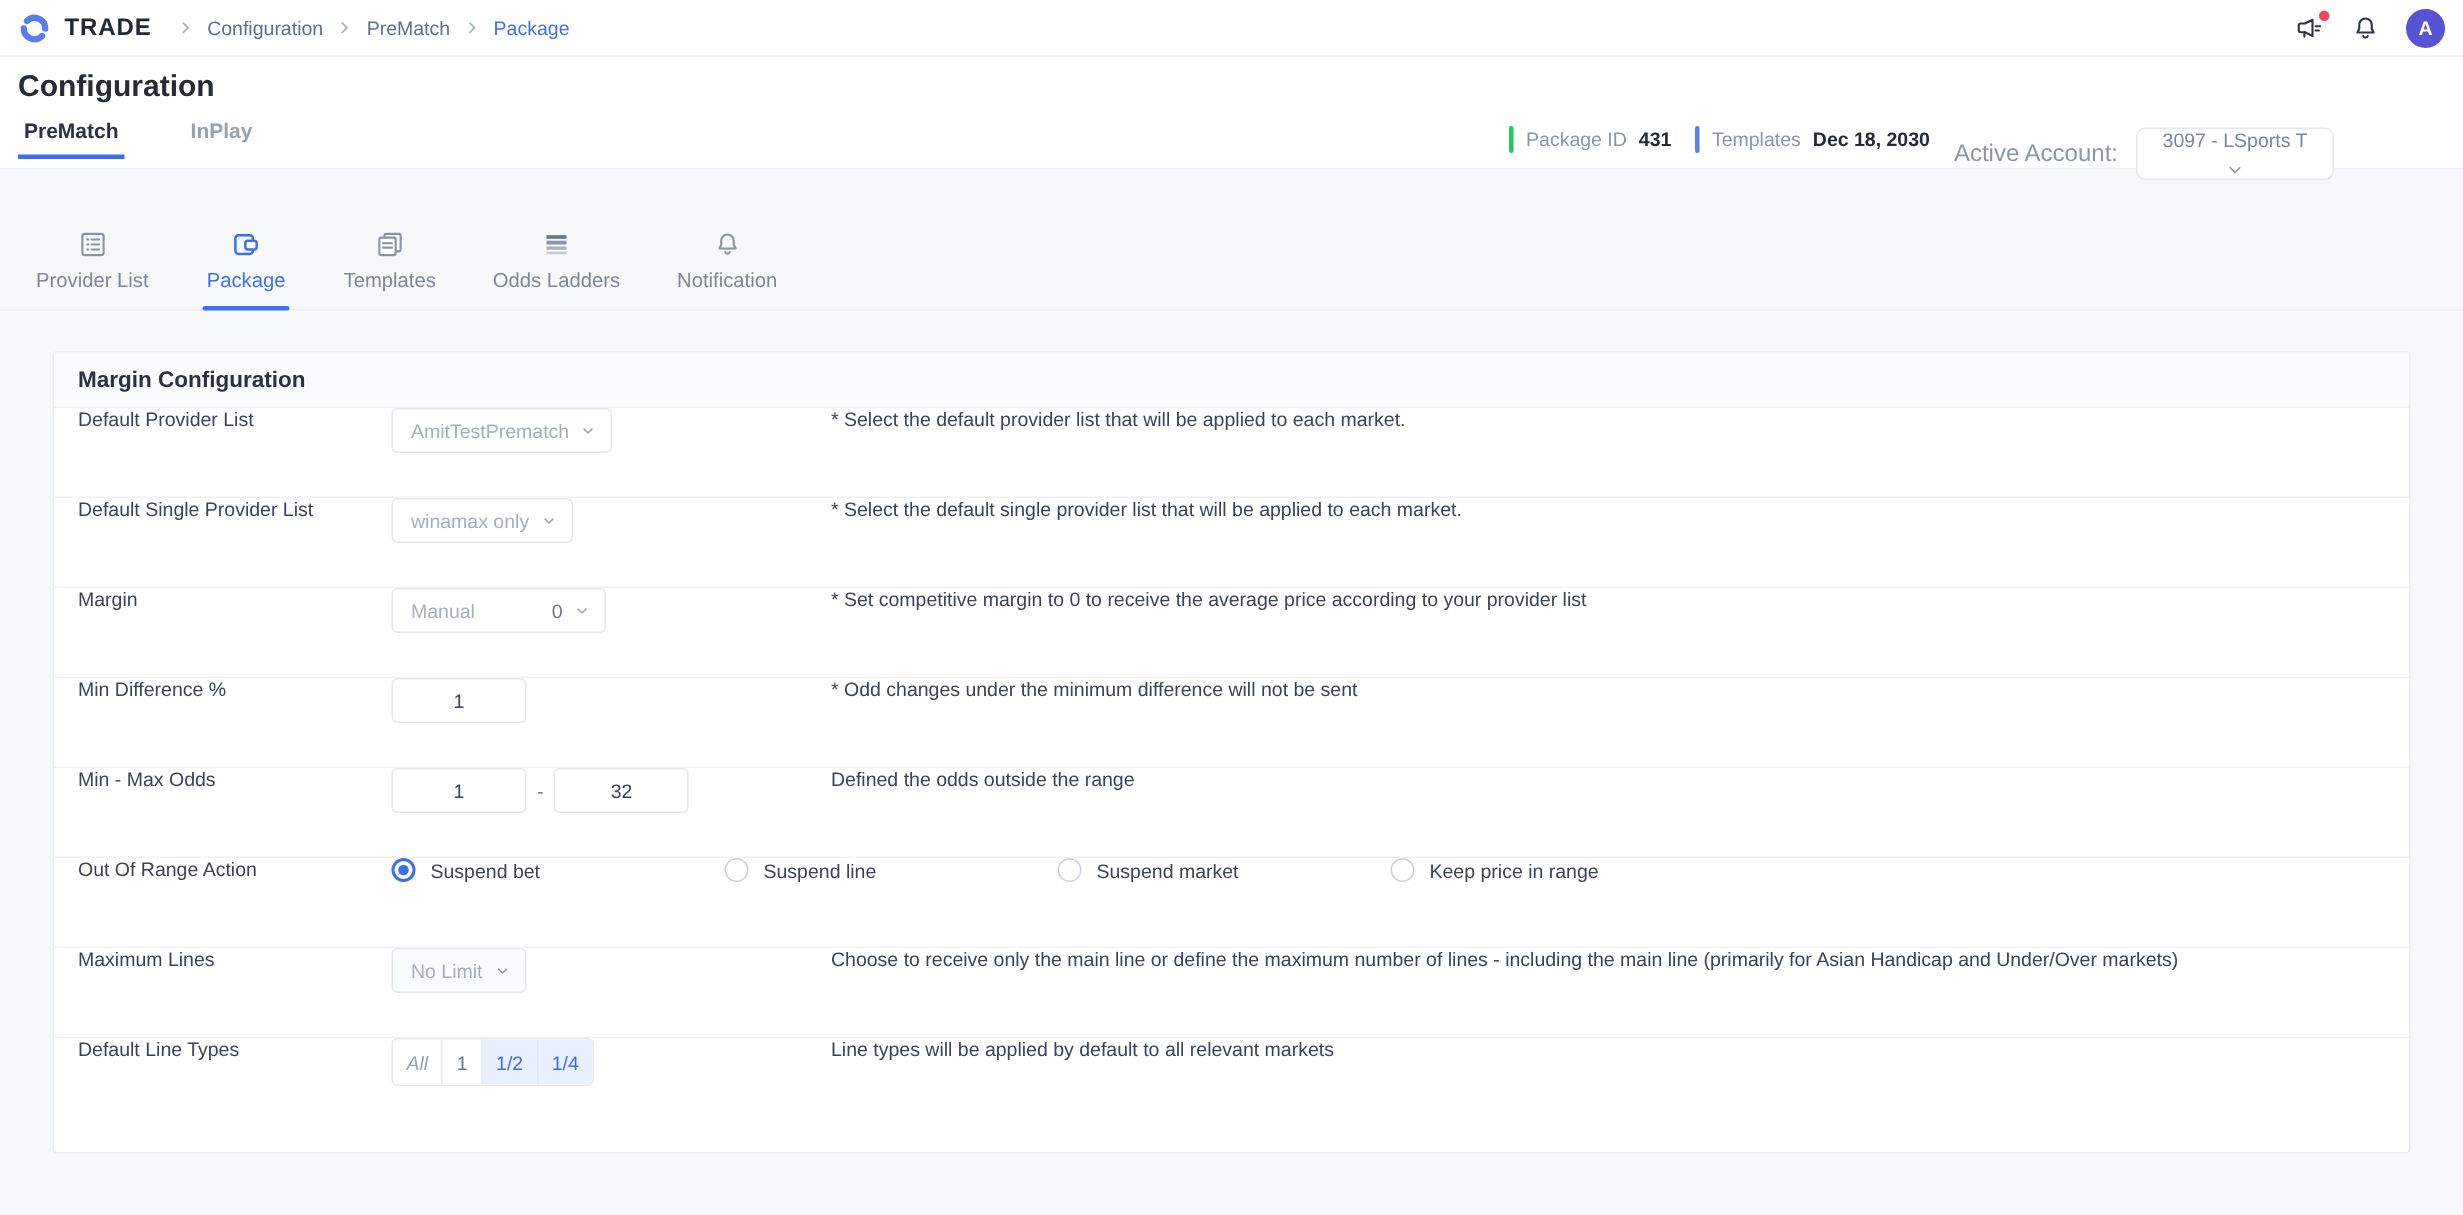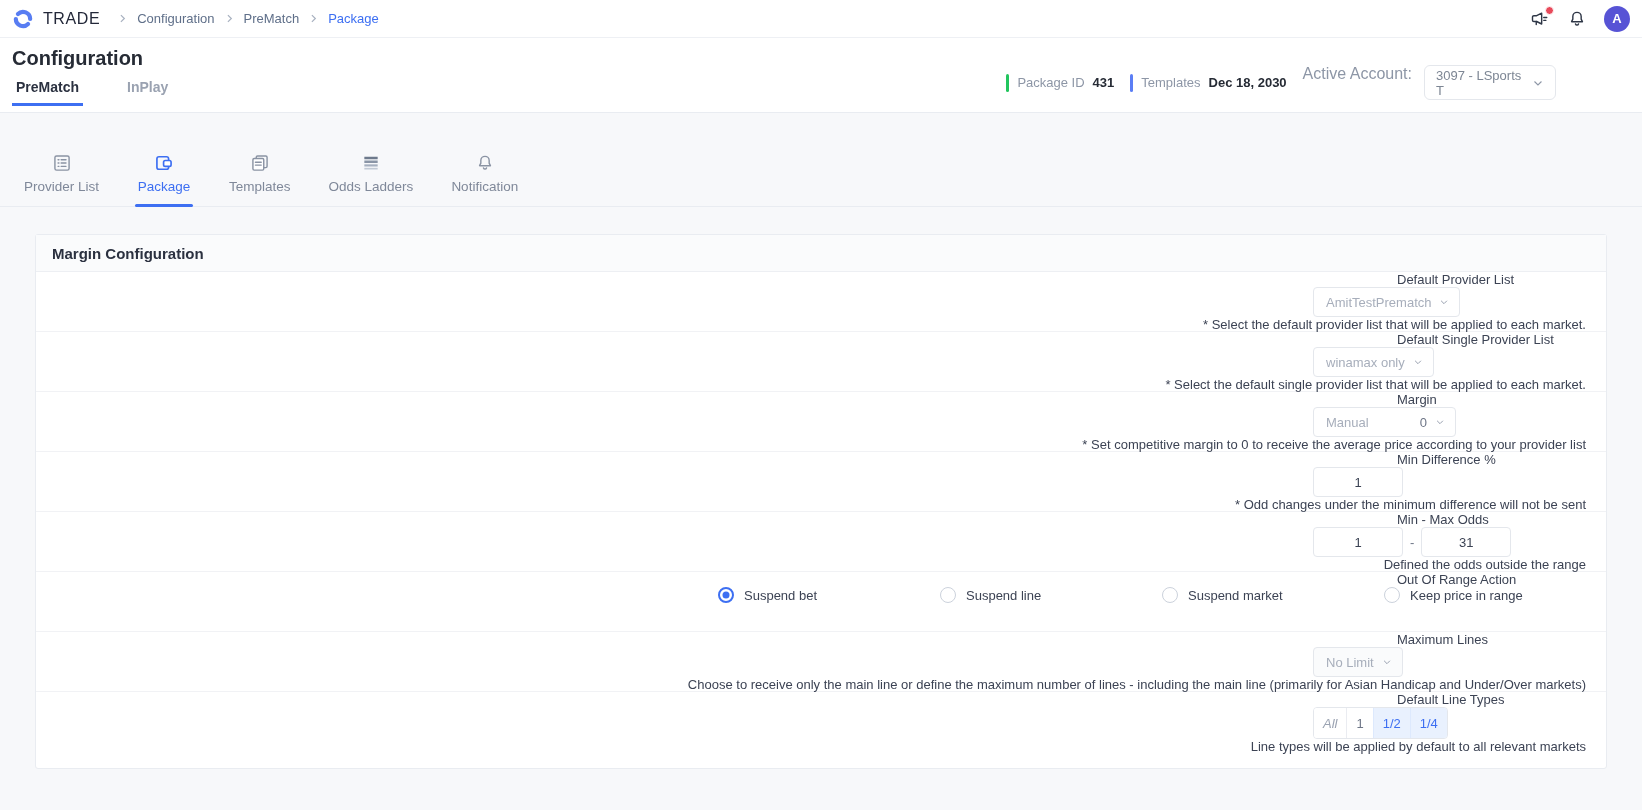--- a/index.html
+++ b/index.html
@@ -9,21 +9,21 @@
     font-family:"Liberation Sans", sans-serif;
     background:#f7f8fa; color:#3c4354;
   }
   
   .topbar {
     height:38px; background:#fff; border-bottom:1px solid #eef0f4;
     display:flex; align-items:center; justify-content:space-between; padding:0 12px;
   }
   .topbar-left { display:flex; align-items:center; gap:9px; }
   .logo { display:flex; align-items:center; cursor:pointer; }
-  .brand { font-size:16px; font-weight:400; color:#232839; letter-spacing:.6px; margin-right:8px; }
+  .brand { font-size:16px; font-weight:700; color:#232839; letter-spacing:.6px; margin-right:8px; }
   .breadcrumb { display:flex; align-items:center; gap:9px; }
   .crumb { font-size:13px; color:#5f6f89; cursor:pointer; }
   .crumb.current { color:#3d6ff2; }
   .topbar-right { display:flex; align-items:center; gap:17px; }
   .icon-btn { position:relative; display:flex; align-items:center; cursor:pointer; }
   .badge-dot {
     position:absolute; top:-3px; right:-4px; width:9px; height:9px;
     background:#e8495a; border-radius:50%; border:1.5px solid #fff;
   }
   .avatar {
@@ -37,25 +37,25 @@
   }
   .page-title { font-size:20px; font-weight:700; color:#262b35; margin:0 0 9px; }
   .main-tabs { display:flex; gap:40px; }
   .main-tab { font-size:14px; font-weight:700; color:#9aa2b1; padding:0 4px 8px; cursor:pointer; }
   .main-tab.active { color:#2b3140; border-bottom:3px solid #3d6ff2; }
   .header-meta { position:absolute; top:27px; right:86px; display:flex; align-items:center; gap:16px; }
   .meta-item { display:flex; align-items:center; gap:8px; font-size:13px; }
   .meta-bar { width:3px; height:18px; border-radius:2px; }
   .meta-label { color:#8d96a6; }
   .meta-value { color:#262b35; font-weight:700; }
-  .account-wrap { display:flex; align-items:flex-start; gap:12px; }
+  .account-wrap { display:flex; align-items:center; gap:12px;margin-top:20px; }
   .account-select {
     height:35px; width:132px; border:1px solid #e4e7ec; border-radius:6px; background:#fff;
     display:flex; align-items:center; justify-content:space-between; padding:0 11px;
-    font-size:13px; color:#7d8694; cursor:pointer;
+    font-size:13px; color:#7d8694; cursor:pointer;flex-direction:column;
   }
   
   .body-area { padding:40px 35px 0; }
   .icon-tabs {
     display:flex; gap:34px; margin:0 -35px; padding-left:22px;
     border-bottom:1px solid #e9ecf1;
   }
   .icon-tab {
     display:flex; flex-direction:column; align-items:center; gap:6px;
     padding:0 2px 12px; position:relative; min-width:58px; cursor:pointer;
@@ -65,21 +65,21 @@
     background:#3d6ff2; border-radius:2px;
   }
   .icon-tab-label { font-size:13.5px; color:#7f8899; white-space:nowrap; }
   .icon-tab.active .icon-tab-label { color:#3d6ff2; }
   
   .card { margin-top:27px; background:#fff; border:1px solid #e9ecf1; border-radius:3px; padding-bottom:16px; }
   .card-header {
     height:37px; background:#fafbfc; border-bottom:1px solid #edeff3;
     display:flex; align-items:center; padding:0 16px; font-size:15px; font-weight:700; color:#2b3140;
   }
-  .cfg-row { display:flex; align-items:flex-end; height:60px; padding-left:16px; border-bottom:1px solid #f1f2f5;flex-direction:column; }
+  .cfg-row { display:flex; align-items:flex-start; height:60px; padding-left:16px; border-bottom:1px solid #f1f2f5; }
   .cfg-row:last-child { border-bottom:none; }
   .cfg-label { width:209px; flex:none; font-size:13px; color:#3c4354; }
   .cfg-control { width:293px; flex:none; display:flex; align-items:center; }
   .cfg-desc { font-size:13px; color:#3c4354; padding-right:20px; }
   .select {
     height:30px; border:1px solid #e4e7ec; border-radius:4px; background:#fff;
     display:inline-flex; align-items:center; gap:8px; padding:0 10px 0 12px;
     font-size:13px; color:#a7aebb; cursor:pointer;
   }
   .select.muted { background:#fafbfc; }
@@ -291,21 +291,21 @@
         <div class="num-input">1</div>
       </div>
       <div class="cfg-desc">* Odd changes under the minimum difference will not be sent</div>
     </div>
 
     <div class="cfg-row">
       <div class="cfg-label">Min - Max Odds</div>
       <div class="cfg-control">
         <div class="num-input">1</div>
         <span class="range-sep">-</span>
-        <div class="num-input">31</div>
+        <div class="num-input">32</div>
       </div>
       <div class="cfg-desc">Defined the odds outside the range</div>
     </div>
 
     <div class="cfg-row">
       <div class="cfg-label">Out Of Range Action</div>
       <div class="radio-group">
         <div class="radio-item checked">
           <span class="radio-circle"></span>
           <span>Suspend bet</span>

